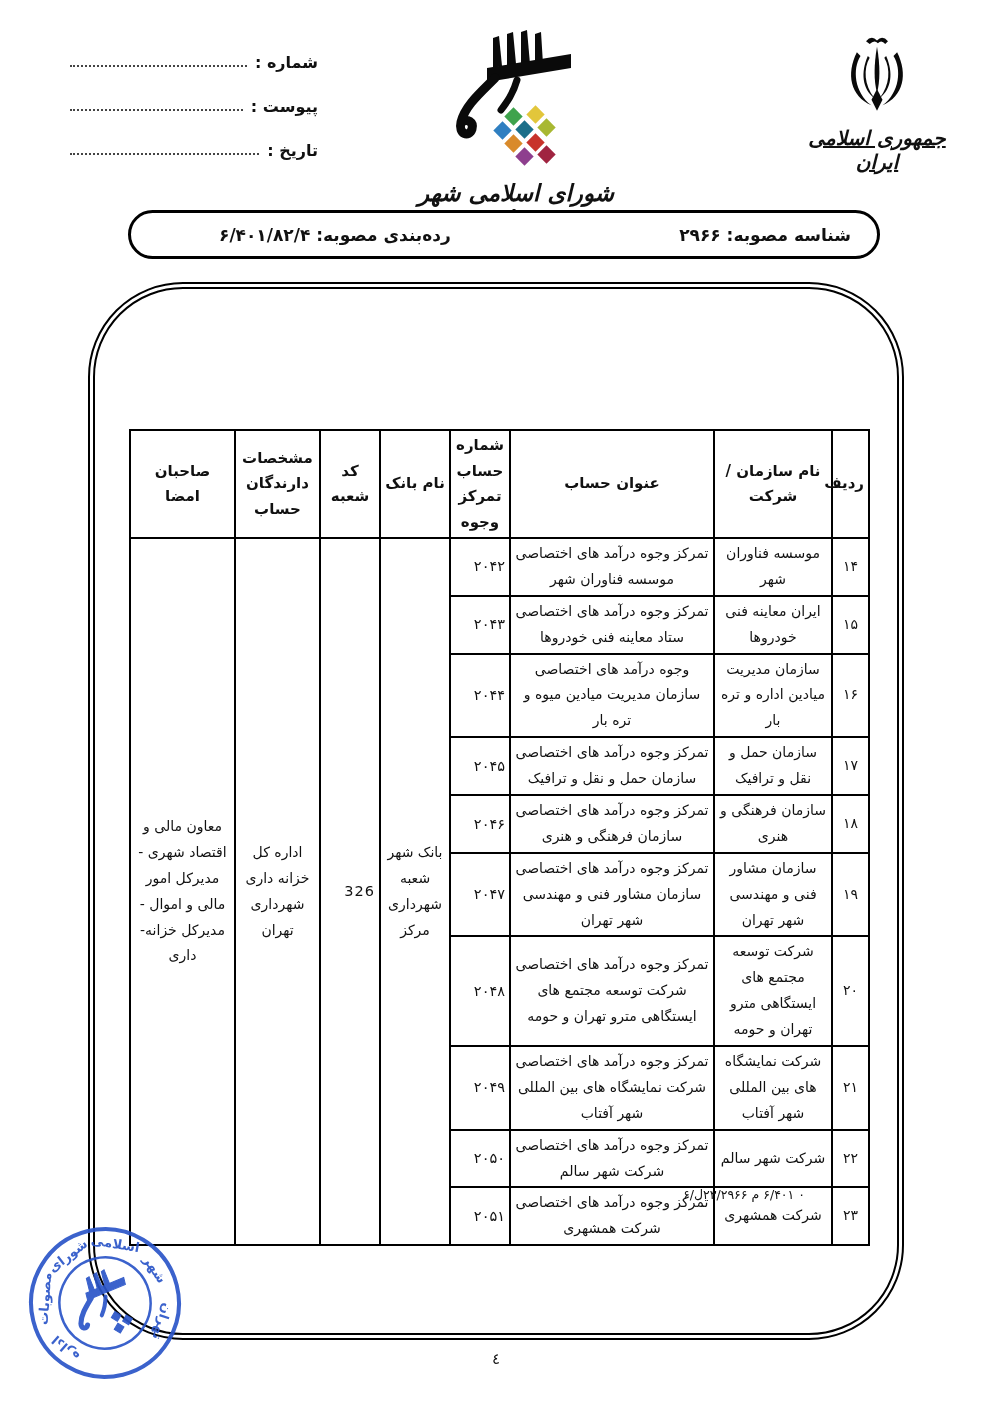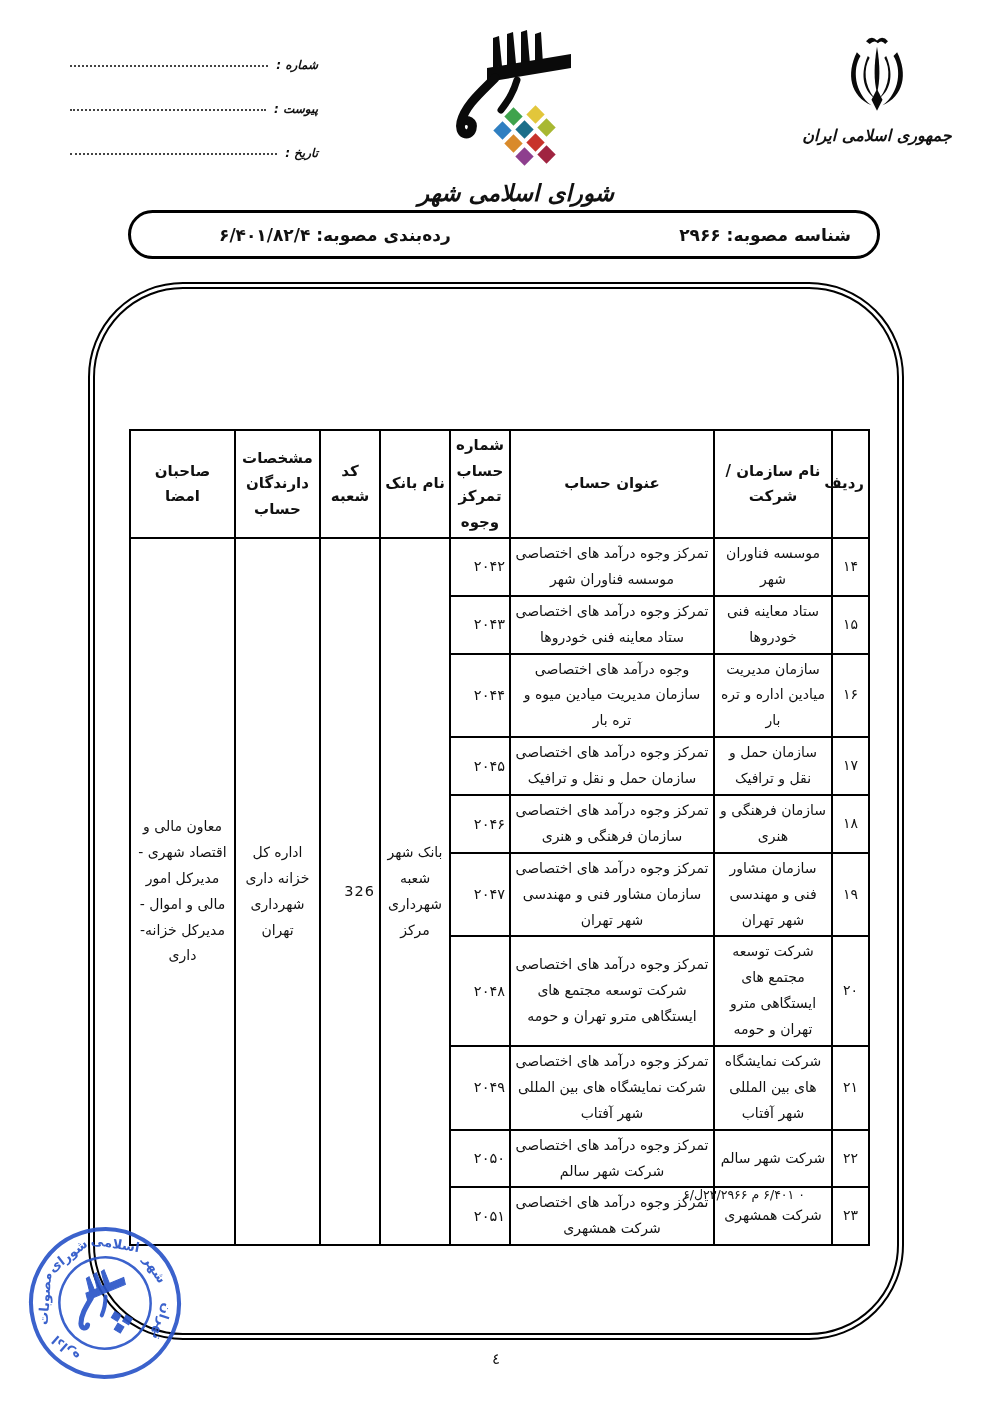--- a/index.html
+++ b/index.html
@@ -2,30 +2,30 @@
 <html lang="fa"><head>
 <meta charset="utf-8">
 <style>
   * { box-sizing: border-box; margin: 0; padding: 0; }
   html,body { width: 992px; height: 1403px; background: #ffffff; }
   body { position: relative; font-family: "DejaVu Sans", sans-serif; color: #111; overflow: hidden; }
 
   
   .lh-fields { position: absolute; left: 70px; top: 44px; width: 248px; direction: rtl; }
   .lh-row { display: flex; align-items: flex-end; height: 28px; margin-bottom: 16px; }
-  .lh-label { font-size: 12px; font-weight: bold; font-style: italic; white-space: nowrap; padding-left: 8px; }
+  .lh-label { font-size: 16px; font-weight: bold; white-space: nowrap; padding-left: 8px; }
   .lh-dots { flex: 1; border-bottom: 2px dotted #444; height: 2px; margin-bottom: 5px; }
 
   
   .center-logo { position: absolute; left: 388px; top: 26px; width: 256px; text-align: center; }
   .council-name { font-size: 23px; font-weight: bold; font-style: italic; direction: rtl; margin-top: 0px; }
 
   
   .emblem-block { position: absolute; left: 792px; top: 34px; width: 170px; text-align: center; }
-  .state-name { font-size: 16px; font-weight: bold; font-style: italic; direction: rtl; margin-top: 2px; }
+  .state-name { font-size: 20px; font-weight: bold; font-style: italic; direction: rtl; margin-top: 2px; text-decoration: underline; }
 
   
   .meta-bar { position: absolute; left: 128px; top: 210px; width: 752px; height: 49px;
               border: 3px solid #000; border-radius: 26px; background: #fff; }
   .meta-id { position: absolute; right: 26px; top: 50%; transform: translateY(-50%);
              font-size: 17px; font-weight: bold; direction: rtl; white-space: nowrap; }
   .meta-class { position: absolute; left: 88px; top: 50%; transform: translateY(-50%);
              font-size: 17px; font-weight: bold; direction: rtl; white-space: nowrap; }
 
   
@@ -173,21 +173,21 @@
         <td>موسسه فناوران شهر</td>
         <td>تمرکز وجوه درآمد های اختصاصی موسسه فناوران شهر</td>
         <td class="acct-cell">۲۰۴۲</td>
         <td rowspan="10">بانک شهر شعبه شهرداری مرکز</td>
         <td rowspan="10" class="acct-cell">326</td>
         <td rowspan="10">اداره کل خزانه داری شهرداری تهران</td>
         <td rowspan="10">معاون مالی و اقتصاد شهری - مدیرکل امور مالی و اموال - مدیرکل خزانه-داری</td>
       </tr>
       <tr class="r1">
         <td class="no-cell">۱۵</td>
-        <td>ستاد معاینه فنی خودروها</td>
+        <td>ایران معاینه فنی خودروها</td>
         <td>تمرکز وجوه درآمد های اختصاصی ستاد معاینه فنی خودروها</td>
         <td class="acct-cell">۲۰۴۳</td>
       </tr>
       <tr class="r2">
         <td class="no-cell">۱۶</td>
         <td>سازمان مدیریت میادین اداره و تره بار</td>
         <td>وجوه درآمد های اختصاصی سازمان مدیریت میادین میوه و تره بار</td>
         <td class="acct-cell">۲۰۴۴</td>
       </tr>
       <tr class="r3">

